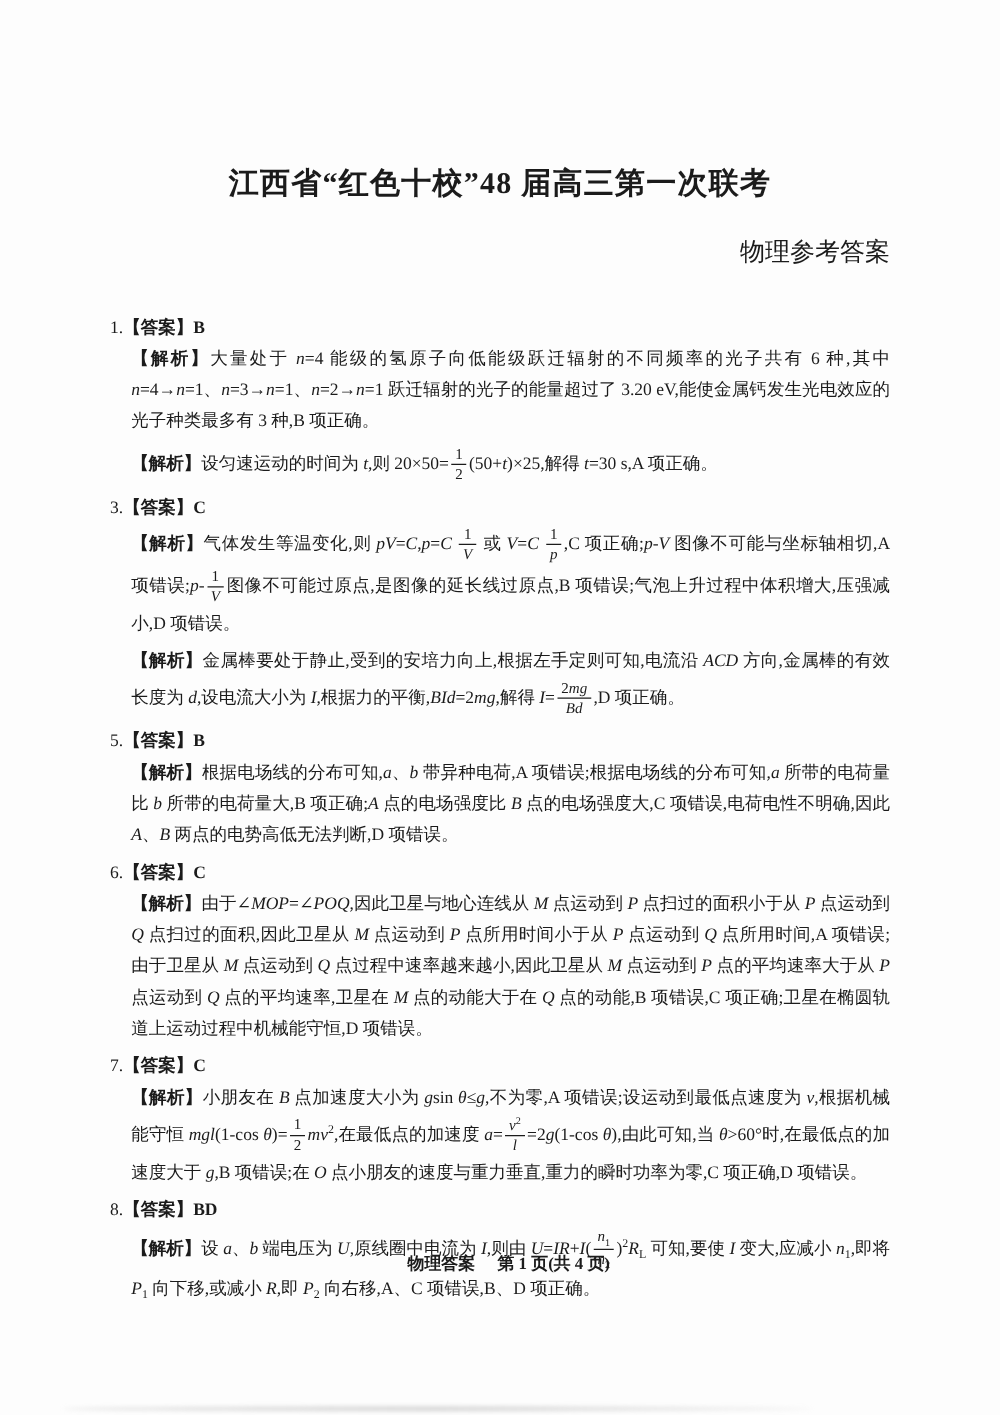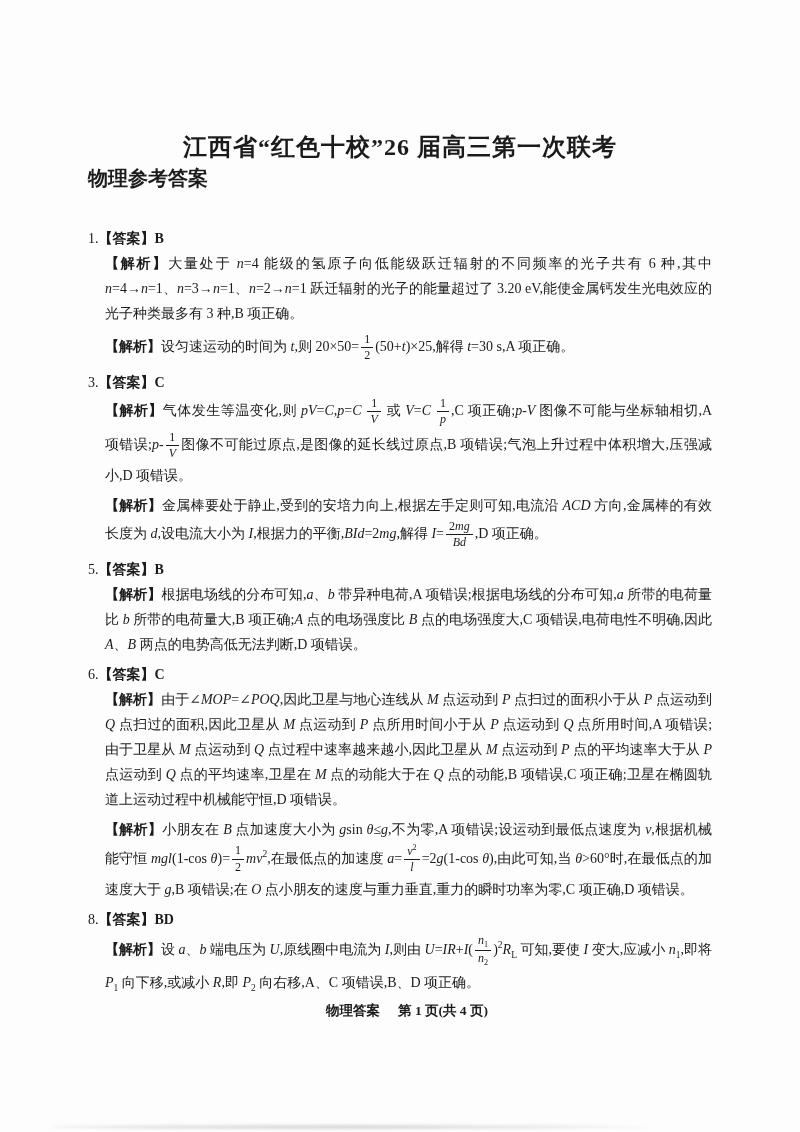--- a/index.html
+++ b/index.html
@@ -14,25 +14,25 @@
   .page { position:absolute; inset:0; background:#fdfdfd; }
   .doc { padding:130px 88px 0 88px; }
   .title {
     text-align:center;
     font-size:24px;
     font-weight:bold;
     letter-spacing:1px;
     line-height:34px;
   }
   .subtitle {
-    text-align:left;
+    text-align:right;
     font-size:20px;
-    font-weight:bold;
+    font-weight:normal;
     line-height:28px;
-    margin-top:0;
+    margin-top:24px;
   }
   .answers { margin-top:34px; }
   .item { margin-bottom:5px; }
   .ans-line {
     font-size:14px;
     line-height:25px;
   }
   .lbl, .val { font-weight:bold; }
   .analysis {
     font-size:14px;
@@ -77,21 +77,21 @@
     background:linear-gradient(to right, rgba(190,190,190,0.35), rgba(170,170,170,0.45), rgba(200,200,200,0.2));
     filter:blur(1.5px);
   }
 </style>
 </head>
 <body>
 
 <div class="page">
   <div class="doc">
     <header>
-      <h1 class="title">江西省“红色十校”26 届高三第一次联考</h1>
+      <h1 class="title">江西省“红色十校”48 届高三第一次联考</h1>
       <h2 class="subtitle">物理参考答案</h2>
     </header>
     <main class="answers">
   <section class="item">
     <p class="ans-line"><span class="num">1.</span><span class="lbl">【答案】</span><span class="val">B</span></p>
     <p class="analysis"><span class="lbl">【解析】</span><span class="analysis-text">大量处于 <i>n</i>=4 能级的氢原子向低能级跃迁辐射的不同频率的光子共有 6 种,其中 <i>n</i>=4→<i>n</i>=1、<i>n</i>=3→<i>n</i>=1、<i>n</i>=2→<i>n</i>=1 跃迁辐射的光子的能量超过了 3.20 eV,能使金属钙发生光电效应的光子种类最多有 3 种,B 项正确。</span></p>
   </section>
 
   <section class="item">
     <p class="analysis"><span class="lbl">【解析】</span><span class="analysis-text">设匀速运动的时间为 <i>t</i>,则 20×50=<span class="frac"><span class="fn">1</span><span class="fd">2</span></span>(50+<i>t</i>)×25,解得 <i>t</i>=30 s,A 项正确。</span></p>
@@ -110,20 +110,21 @@
     <p class="ans-line"><span class="num">5.</span><span class="lbl">【答案】</span><span class="val">B</span></p>
     <p class="analysis"><span class="lbl">【解析】</span><span class="analysis-text">根据电场线的分布可知,<i>a</i>、<i>b</i> 带异种电荷,A 项错误;根据电场线的分布可知,<i>a</i> 所带的电荷量比 <i>b</i> 所带的电荷量大,B 项正确;<i>A</i> 点的电场强度比 <i>B</i> 点的电场强度大,C 项错误,电荷电性不明确,因此 <i>A</i>、<i>B</i> 两点的电势高低无法判断,D 项错误。</span></p>
   </section>
 
   <section class="item">
     <p class="ans-line"><span class="num">6.</span><span class="lbl">【答案】</span><span class="val">C</span></p>
     <p class="analysis"><span class="lbl">【解析】</span><span class="analysis-text">由于∠<i>MOP</i>=∠<i>POQ</i>,因此卫星与地心连线从 <i>M</i> 点运动到 <i>P</i> 点扫过的面积小于从 <i>P</i> 点运动到 <i>Q</i> 点扫过的面积,因此卫星从 <i>M</i> 点运动到 <i>P</i> 点所用时间小于从 <i>P</i> 点运动到 <i>Q</i> 点所用时间,A 项错误;由于卫星从 <i>M</i> 点运动到 <i>Q</i> 点过程中速率越来越小,因此卫星从 <i>M</i> 点运动到 <i>P</i> 点的平均速率大于从 <i>P</i> 点运动到 <i>Q</i> 点的平均速率,卫星在 <i>M</i> 点的动能大于在 <i>Q</i> 点的动能,B 项错误,C 项正确;卫星在椭圆轨道上运动过程中机械能守恒,D 项错误。</span></p>
   </section>
 
   <section class="item">
+    <p class="ans-line"><span class="num">7.</span><span class="lbl">【答案】</span><span class="val">C</span></p>
     <p class="analysis"><span class="lbl">【解析】</span><span class="analysis-text">小朋友在 <i>B</i> 点加速度大小为 <i>g</i>sin <i>θ</i>≤<i>g</i>,不为零,A 项错误;设运动到最低点速度为 <i>v</i>,根据机械能守恒 <i>mgl</i>(1-cos <i>θ</i>)=<span class="frac"><span class="fn">1</span><span class="fd">2</span></span><i>mv</i><sup>2</sup>,在最低点的加速度 <i>a</i>=<span class="frac"><span class="fn"><i>v</i><sup>2</sup></span><span class="fd"><i>l</i></span></span>=2<i>g</i>(1-cos <i>θ</i>),由此可知,当 <i>θ</i>&gt;60°时,在最低点的加速度大于 <i>g</i>,B 项错误;在 <i>O</i> 点小朋友的速度与重力垂直,重力的瞬时功率为零,C 项正确,D 项错误。</span></p>
   </section>
 
   <section class="item">
     <p class="ans-line"><span class="num">8.</span><span class="lbl">【答案】</span><span class="val">BD</span></p>
     <p class="analysis"><span class="lbl">【解析】</span><span class="analysis-text">设 <i>a</i>、<i>b</i> 端电压为 <i>U</i>,原线圈中电流为 <i>I</i>,则由 <i>U</i>=<i>IR</i>+<i>I</i>(<span class="frac"><span class="fn"><i>n</i><sub>1</sub></span><span class="fd"><i>n</i><sub>2</sub></span></span>)<sup>2</sup><i>R</i><sub>L</sub> 可知,要使 <i>I</i> 变大,应减小 <i>n</i><sub>1</sub>,即将 <i>P</i><sub>1</sub> 向下移,或减小 <i>R</i>,即 <i>P</i><sub>2</sub> 向右移,A、C 项错误,B、D 项正确。</span></p>
   </section>
 </main>
   </div>
   <div class="footer">

